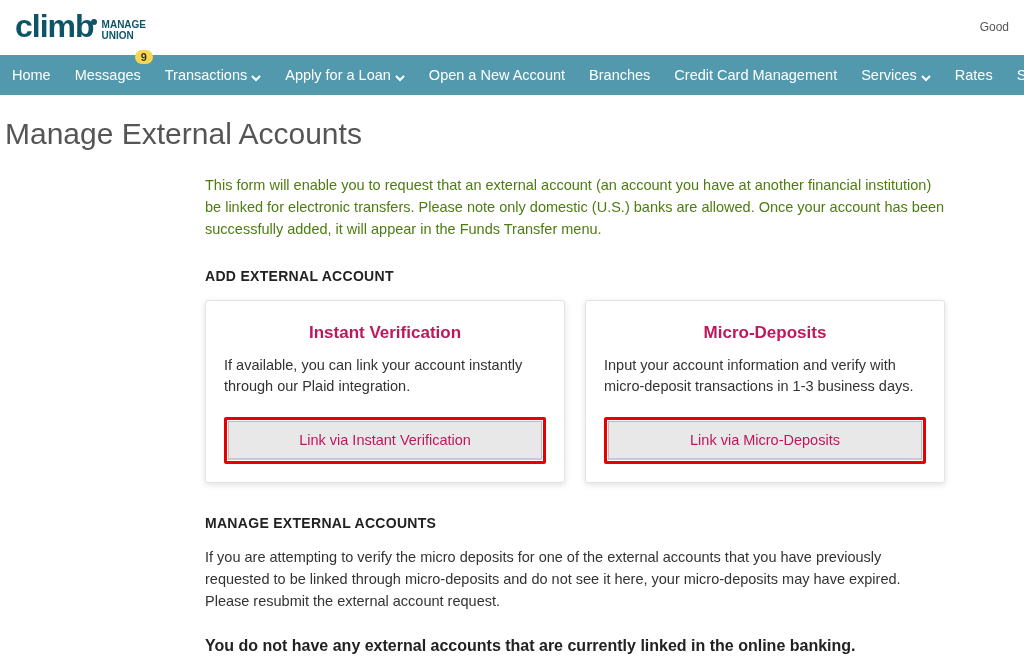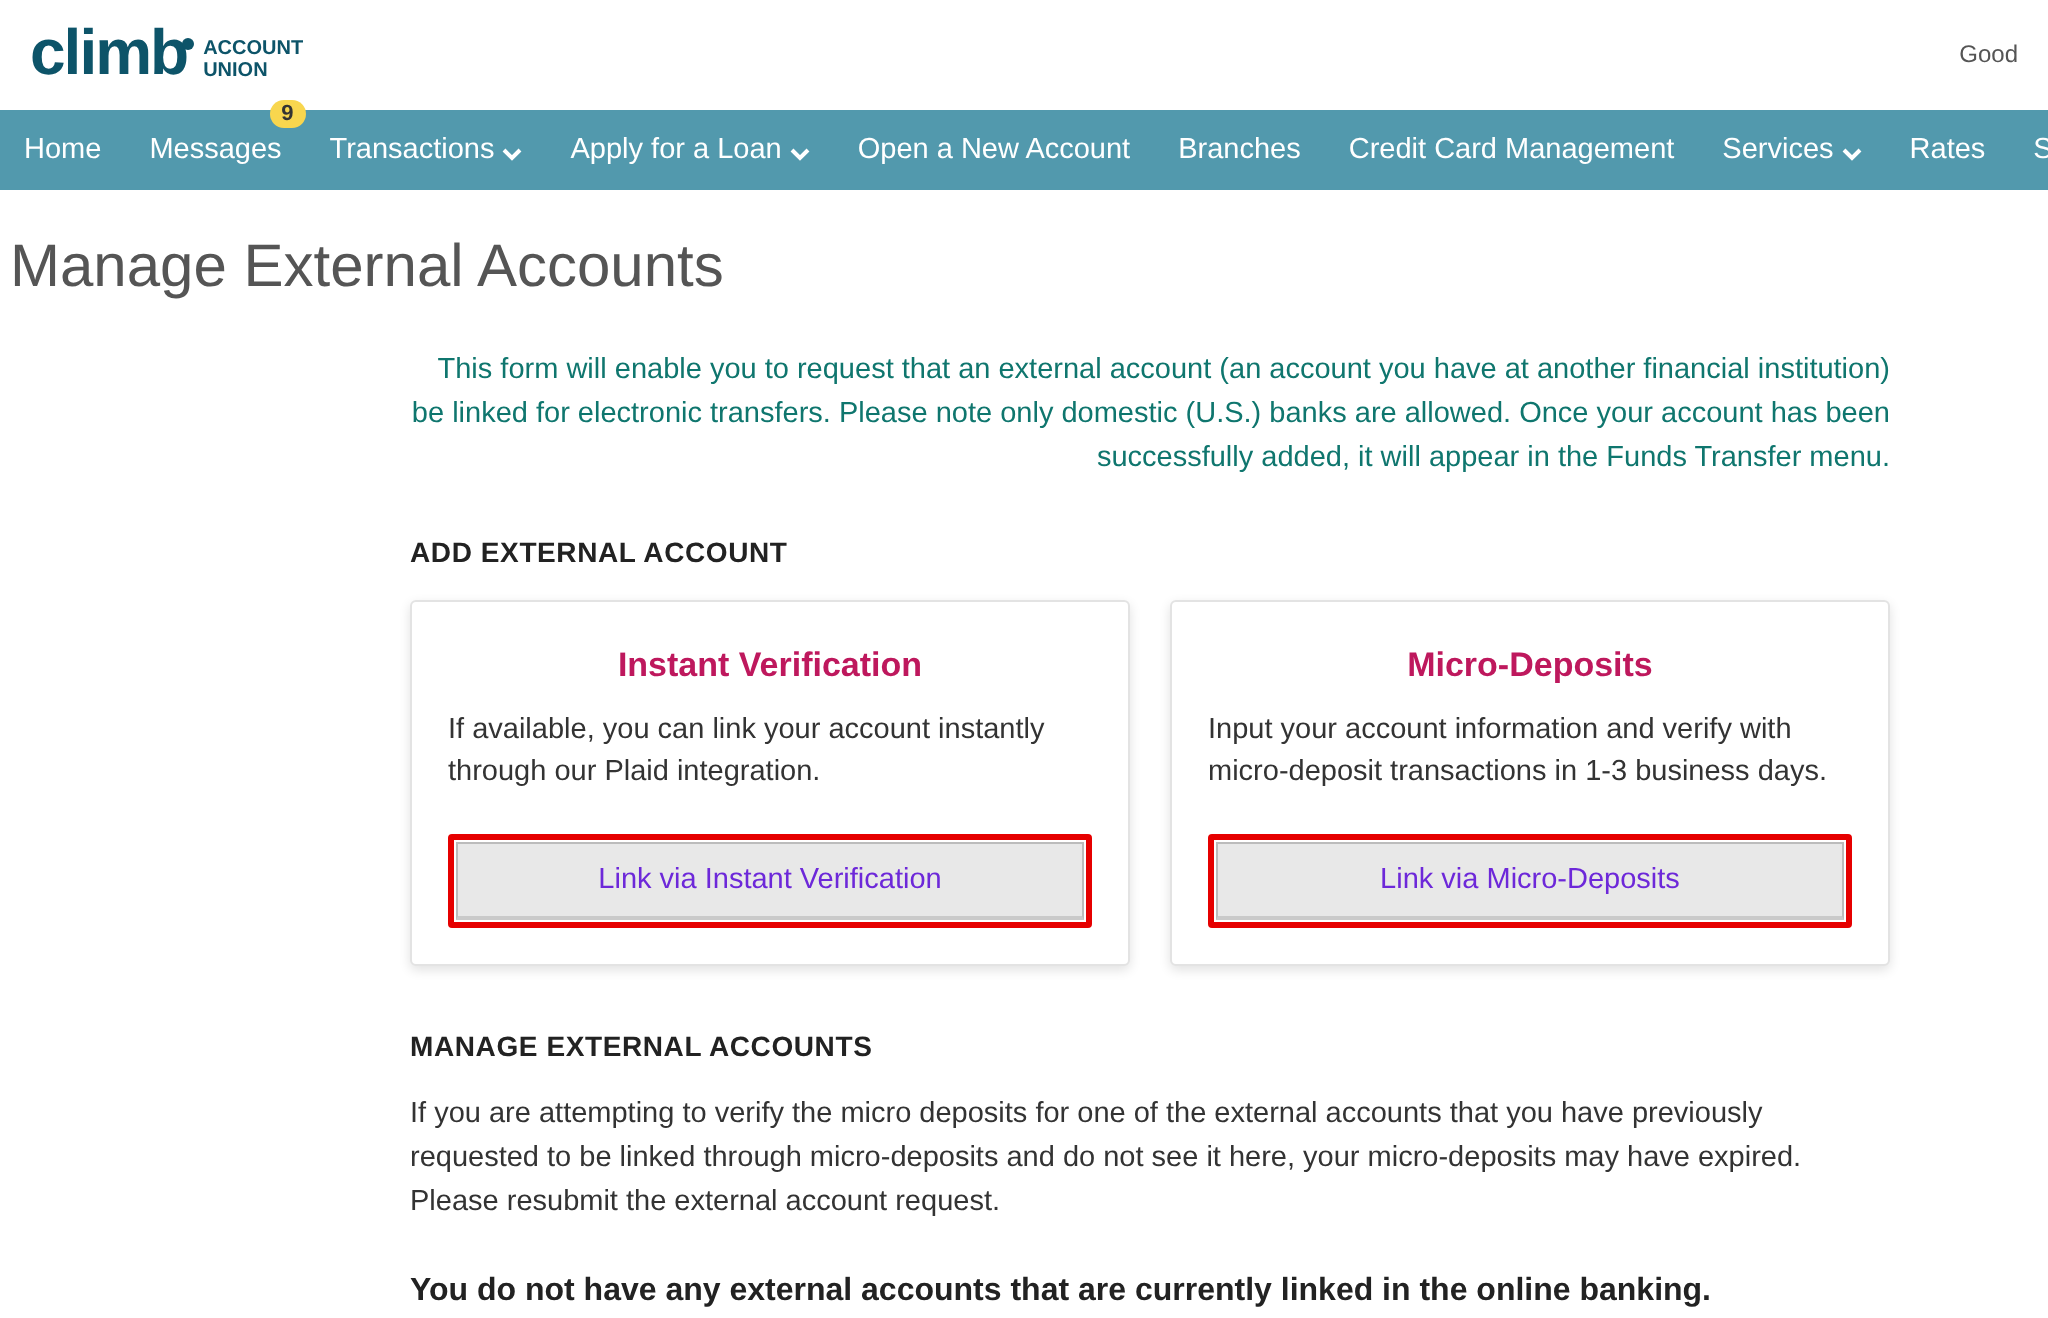--- a/index.html
+++ b/index.html
@@ -113,24 +113,23 @@
     }
     
     .content {
       max-width: 760px;
       margin-left: 205px;
       padding-right: 20px;
     }
     
     .intro-text {
       font-size: 14.5px;
-      color: #0f766e;
+      color: #4d7c0f;
       line-height: 1.5;
       margin-bottom: 28px;
-      text-align: right;
     }
     
     .section-heading {
       font-size: 14px;
       font-weight: 600;
       color: #222;
       margin-bottom: 16px;
       letter-spacing: 0.3px;
     }
     
@@ -171,21 +170,21 @@
       padding: 1px;
     }
     
     .card-button {
       width: 100%;
       background: #e8e8e8;
       border: 1px solid #bbb;
       border-bottom: 2px solid #cacaca;
       padding: 10px 0;
       font-size: 14.5px;
-      color: #6d28d9;
+      color: #be185d;
       cursor: pointer;
       font-family: inherit;
     }
     
     .manage-text {
       font-size: 14.5px;
       color: #333;
       line-height: 1.5;
       margin-bottom: 24px;
     }
@@ -196,21 +195,21 @@
       color: #222;
     }
   </style>
 </head>
 <body>
 
 <div class="header">
   <div class="logo">
     <span class="logo-text"><span>climb</span><span class="logo-dot"></span></span>
     <div class="logo-sub">
-      <div>ACCOUNT</div>
+      <div>MANAGE</div>
       <div>UNION</div>
     </div>
   </div>
   <div class="greeting">Good</div>
 </div>
 
 <nav class="navbar">
   <div class="nav-item">Home</div>
   <div class="nav-item">
     <span>Messages</span>

